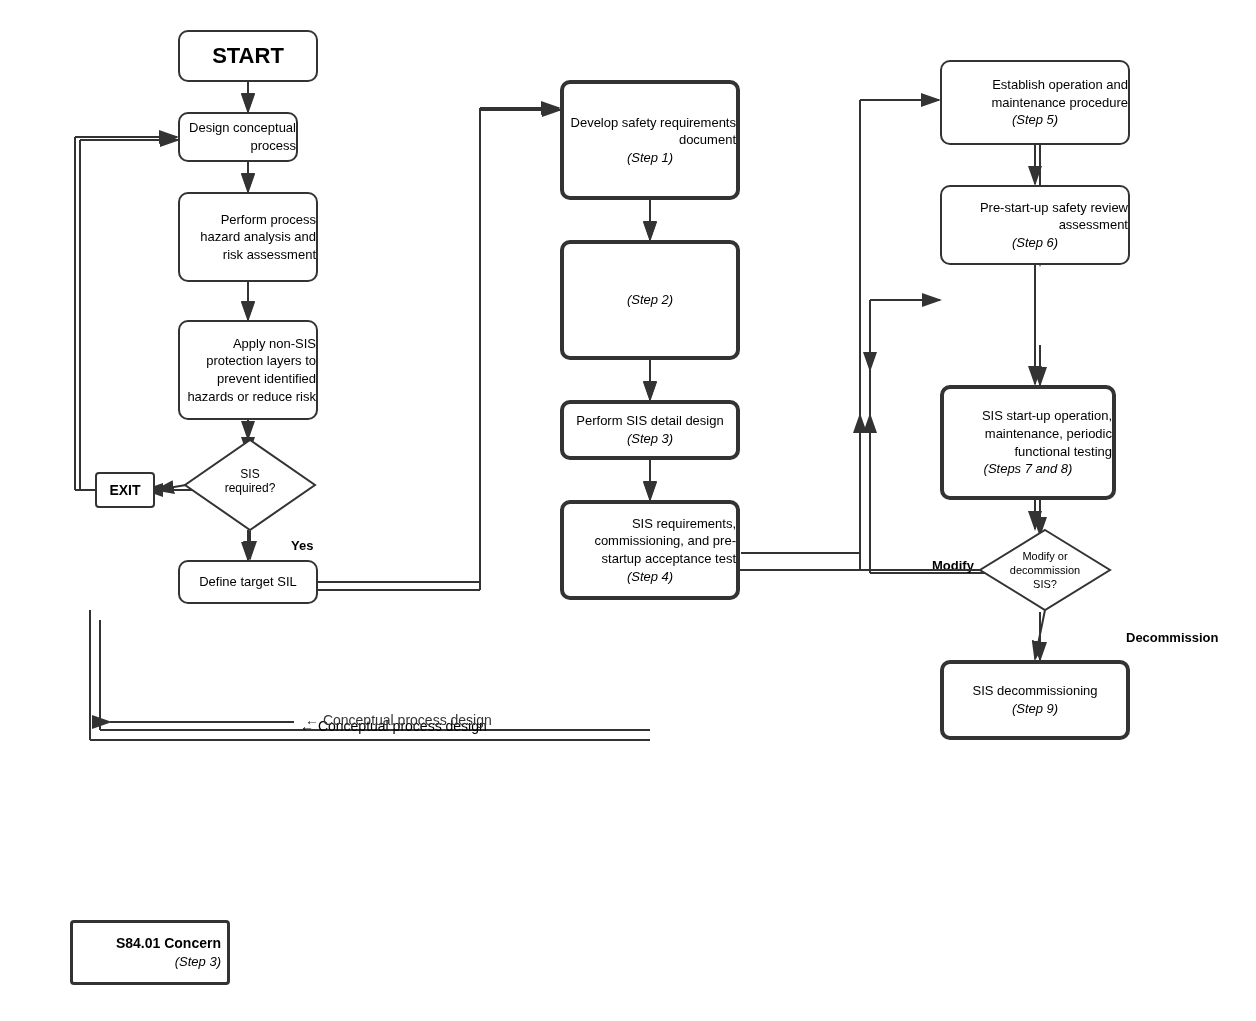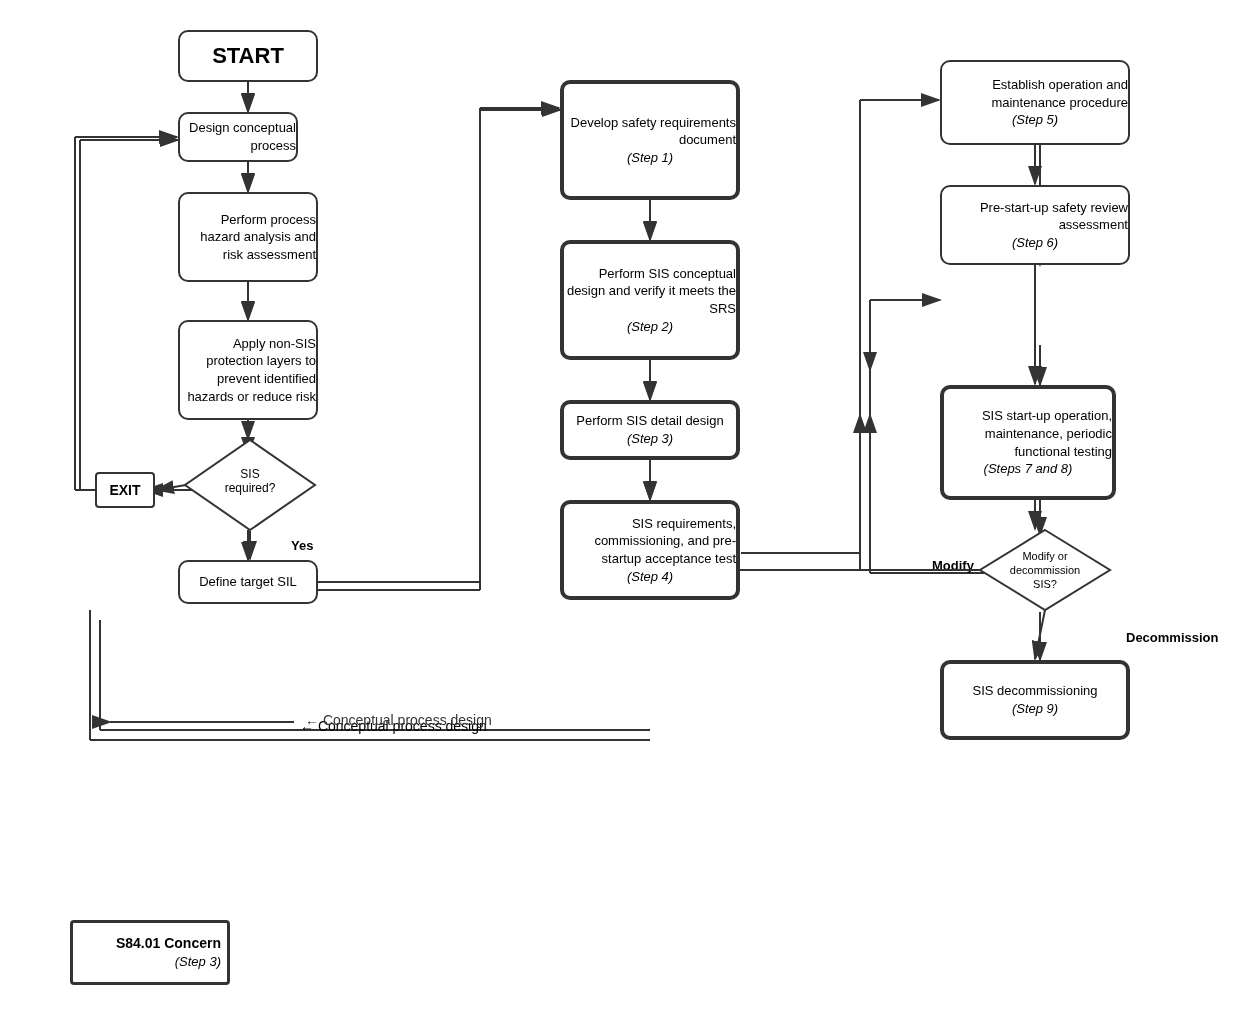--- a/index.html
+++ b/index.html
@@ -167,21 +167,20 @@
   <div class="box" style="left:178px; top:560px; width:140px; height:44px;">
     <span>Define target SIL</span>
   </div>
 
   <div class="box thick" style="left:560px; top:80px; width:180px; height:120px;">
     <span>Develop safety requirements document</span>
     <span class="italic">(Step 1)</span>
   </div>
 
   <div class="box thick" style="left:560px; top:240px; width:180px; height:120px;">
-    <span>Perform SIS conceptual design and verify it meets the SRS</span>
     <span class="italic">(Step 2)</span>
   </div>
 
   <div class="box thick" style="left:560px; top:400px; width:180px; height:60px;">
     <span>Perform SIS detail design</span>
     <span class="italic">(Step 3)</span>
   </div>
 
   <div class="box thick" style="left:560px; top:500px; width:180px; height:100px;">
     <span>SIS requirements, commissioning, and pre-startup acceptance test</span>

